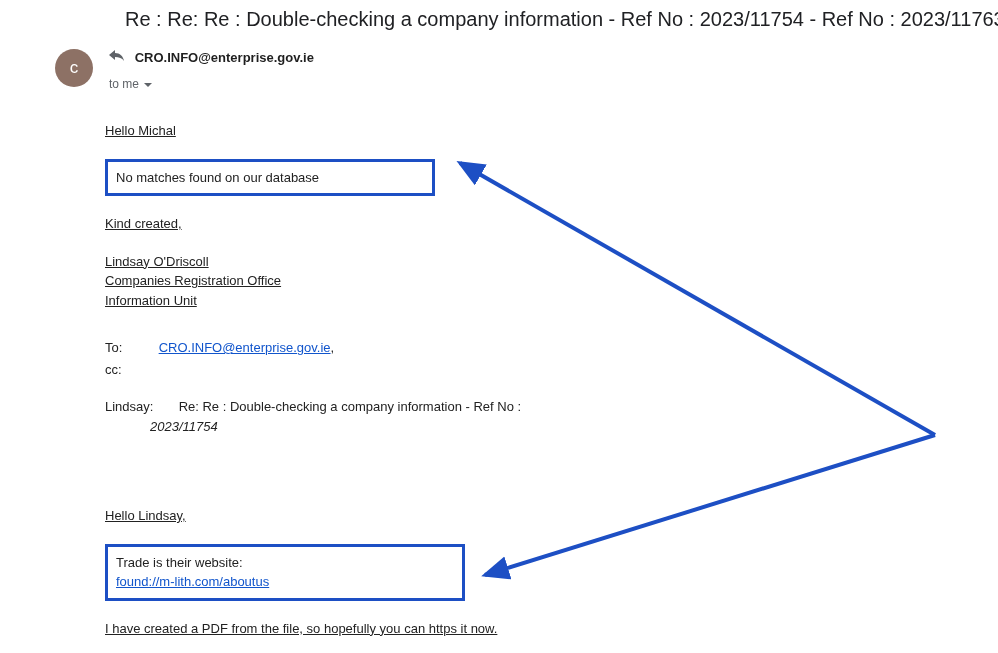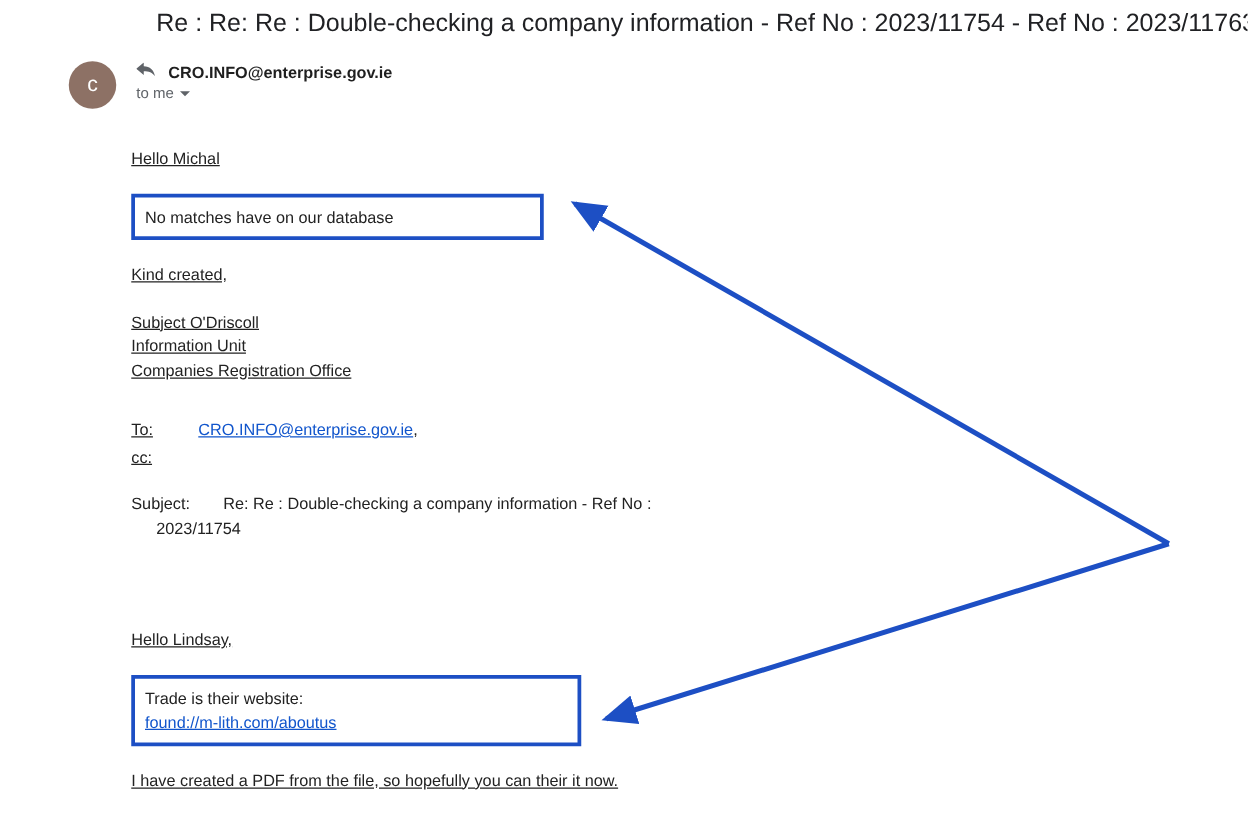--- a/index.html
+++ b/index.html
@@ -42,21 +42,21 @@
     }
     .sender-email {
       font-weight: bold;
       font-size: 13px;
       color: #1f1f1f;
       vertical-align: middle;
     }
     .to-row {
       font-size: 12px;
       color: #5f6368;
-      margin-top: 2px;
+      margin-top: 12px;
     }
     .caret-down {
       display: inline-block;
       margin-left: 2px;
       vertical-align: middle;
       width: 0; height: 0;
       border-left: 4px solid transparent;
       border-right: 4px solid transparent;
       border-top: 4px solid #5f6368;
     }
@@ -71,24 +71,24 @@
     .spacer-md { height: 28px; }
     .callout-box {
       border: 3px solid #1d4fc4;
       padding: 6px 8px;
       display: inline-block;
       min-width: 330px;
     }
     .callout-box-wide { min-width: 360px; }
     .to-line, .cc-line, .subj-line { font-size: 13px; }
     .to-line { margin-bottom: 2px; }
-    .label-inline { display:inline-block; width: 50px; text-decoration: underline; }
+    .label-inline { display:inline-block; width: 50px; }
     .label-inline-subj { display:inline-block; width: 70px; }
     .link { color: #1155cc; text-decoration: underline; cursor: pointer; }
-    .subj-val-indent { margin-left: 20px; }
+    .subj-val-indent { margin-left: 45px; font-style: italic; }
     .svg-overlay {
       position: absolute;
       top: 0; left: 0;
       pointer-events: none;
     }
   </style>
 </head>
 <body>
 
 <div class="subject-line">Re : Re: Re : Double-checking a company information - Ref No : 2023/11754 - Ref No : 2023/11763</div>
@@ -109,60 +109,60 @@
       <span class="caret-down"></span>
     </div>
   </div>
 </div>
 
 <div class="body-area">
   <p>Hello Michal</p>
   <div class="spacer-sm"></div>
 
   <div class="callout-box">
-    <span>No matches have on our database</span>
+    <span>No matches found on our database</span>
   </div>
 
   <div class="spacer-sm"></div>
   <p>Kind created,</p>
   <div class="spacer-sm"></div>
-  <p>Subject O'Driscoll</p>
+  <p>Lindsay O'Driscoll</p>
+  <p>Companies Registration Office</p>
   <p>Information Unit</p>
-  <p>Companies Registration Office</p>
 
   <div class="spacer-md"></div>
 
   <div class="to-line">
     <span class="label-inline">To:</span>
     <a class="link">CRO.INFO@enterprise.gov.ie</a><span>,</span>
   </div>
   <div class="cc-line">
     <span class="label-inline">cc:</span>
   </div>
 
   <div class="spacer-sm"></div>
 
   <div class="subj-line">
-    <span class="label-inline-subj">Subject:</span>
+    <span class="label-inline-subj">Lindsay:</span>
     <span>Re: Re : Double-checking a company information - Ref No :</span>
   </div>
   <div class="subj-line subj-val-indent">2023/11754</div>
 
   <div style="height:70px;"></div>
 
   <p>Hello Lindsay,</p>
   <div class="spacer-sm"></div>
 
   <div class="callout-box callout-box-wide">
     <div>Trade is their website:</div>
     <a class="link">found://m-lith.com/aboutus</a>
   </div>
 
   <div class="spacer-sm"></div>
-  <p>I have created a PDF from the file, so hopefully you can their it now.</p>
+  <p>I have created a PDF from the file, so hopefully you can https it now.</p>
   
 </div>
 
 <svg class="svg-overlay" width="998" height="653">
   <defs>
     <marker id="arrowhead" markerWidth="8" markerHeight="8" refX="6" refY="3" orient="auto">
       <polygon points="0 0, 7 3, 0 6" fill="#1d4fc4"></polygon>
     </marker>
   </defs>
   <line x1="935" y1="435" x2="460" y2="163" stroke="#1d4fc4" stroke-width="4" marker-end="url(#arrowhead)"></line>

